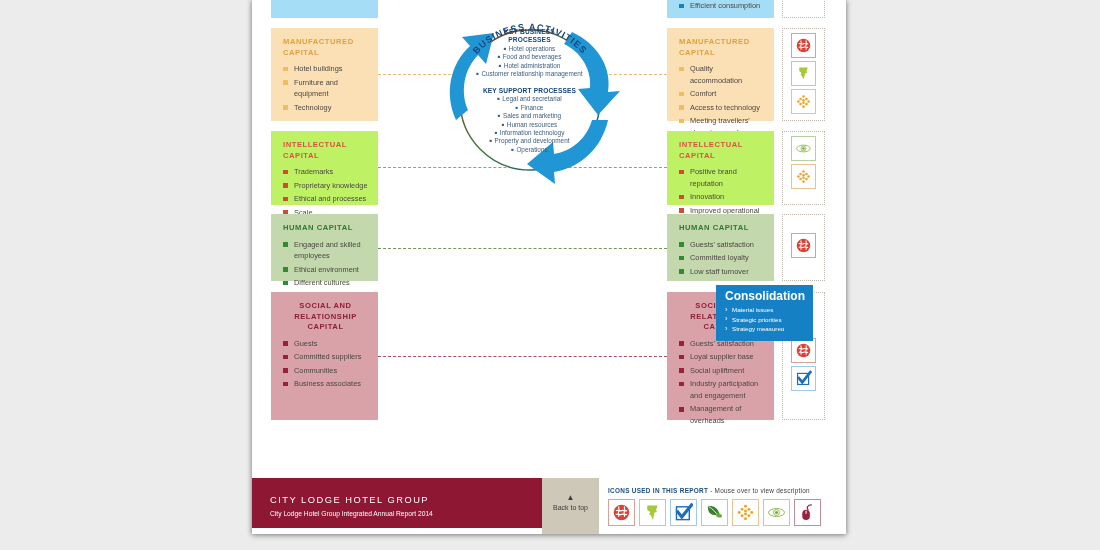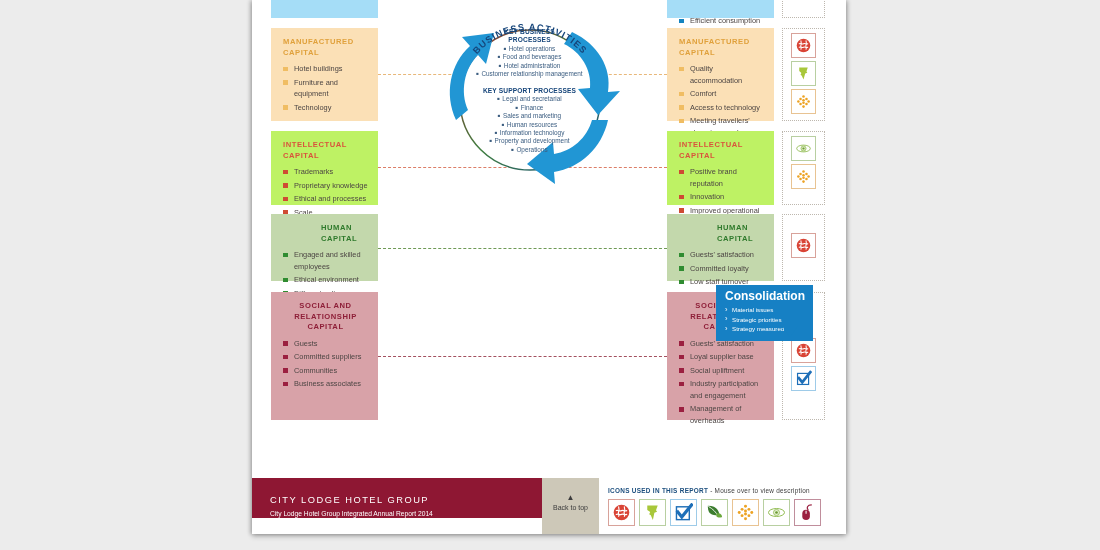--- a/index.html
+++ b/index.html
@@ -39,21 +39,21 @@
 
   .c-nat  { background: #a5ddf7; }
   .c-nat  li::before { background: #1484c0; }
   .c-man  { background: #fbe0b6; }
   .c-man  h3 { color: #e0a13c; }
   .c-man  li::before { background: #f0bd63; }
   .c-int  { background: #bef264; }
   .c-int  h3 { color: #d9543c; }
   .c-int  li::before { background: #cf4b33; }
   .c-hum  { background: #c3d8ac; }
-  .c-hum  h3 { color: #2f7a2c; margin-left: 38px; }
+  .c-hum  h3 { color: #2f7a2c; }
   .c-hum  li::before { background: #2f8c31; }
   .c-soc  { background: #d8a2a8; }
   .c-soc  h3 { color: #8e1f38; text-align: center; }
   .c-soc  li::before { background: #9b2040; }
 
   
   #p-nat-l { left: 19px; top: -18px;  width: 107px; height: 36px; }
   #p-man-l { left: 19px; top: 28px;   width: 107px; height: 93px; }
   #p-int-l { left: 19px; top: 131px;  width: 107px; height: 74px; }
   #p-hum-l { left: 19px; top: 214px;  width: 107px; height: 67px; }
@@ -130,21 +130,21 @@
   }
   #tt-tail {
     position: absolute; left: 530px; top: 326px; width: 0; height: 0;
     border-left: 8px solid transparent; border-right: 8px solid transparent;
     border-top: 11px solid #1680c4; z-index: 41;
   }
 
   
   #footer { position: absolute; left: 0; top: 470px; width: 594px; height: 64px; background:#fff; }
   #f-brand {
-    position: absolute; left: 0; top: 8px; width: 290px; height: 40px;
+    position: absolute; left: 0; top: 8px; width: 290px; height: 50px;
     background: #8e1733; color: #fff; padding: 16px 0 0 18px;
   }
   #f-brand .f-title {
     font-size: 9.3px; letter-spacing: 1.5px; line-height: 13px;
   }
   #f-brand .f-sub { font-size: 6.7px; line-height: 11px; margin-top: 1px; }
   #f-top {
     position: absolute; left: 290px; top: 8px; width: 57px; height: 56px;
     background: #cdc8b8; color: #3c3c3c; text-align: center; padding-top: 15px;
   }
@@ -204,21 +204,21 @@
         <h3>SOCIAL AND RELATIONSHIP CAPITAL</h3>
         <ul>
           <li>Guests</li>
           <li>Committed suppliers</li>
           <li>Communities</li>
           <li>Business associates</li>
         </ul>
       </div>
 
       <div class="panel c-nat" id="p-nat-r">
-        <ul style="margin-top:36px;">
+        <ul style="margin-top:21px;">
           <li>Efficient consumption</li>
         </ul>
       </div>
 
       <div class="panel c-man" id="p-man-r">
         <h3>MANUFACTURED CAPITAL</h3>
         <ul>
           <li>Quality accommodation</li>
           <li>Comfort</li>
           <li>Access to technology</li>

